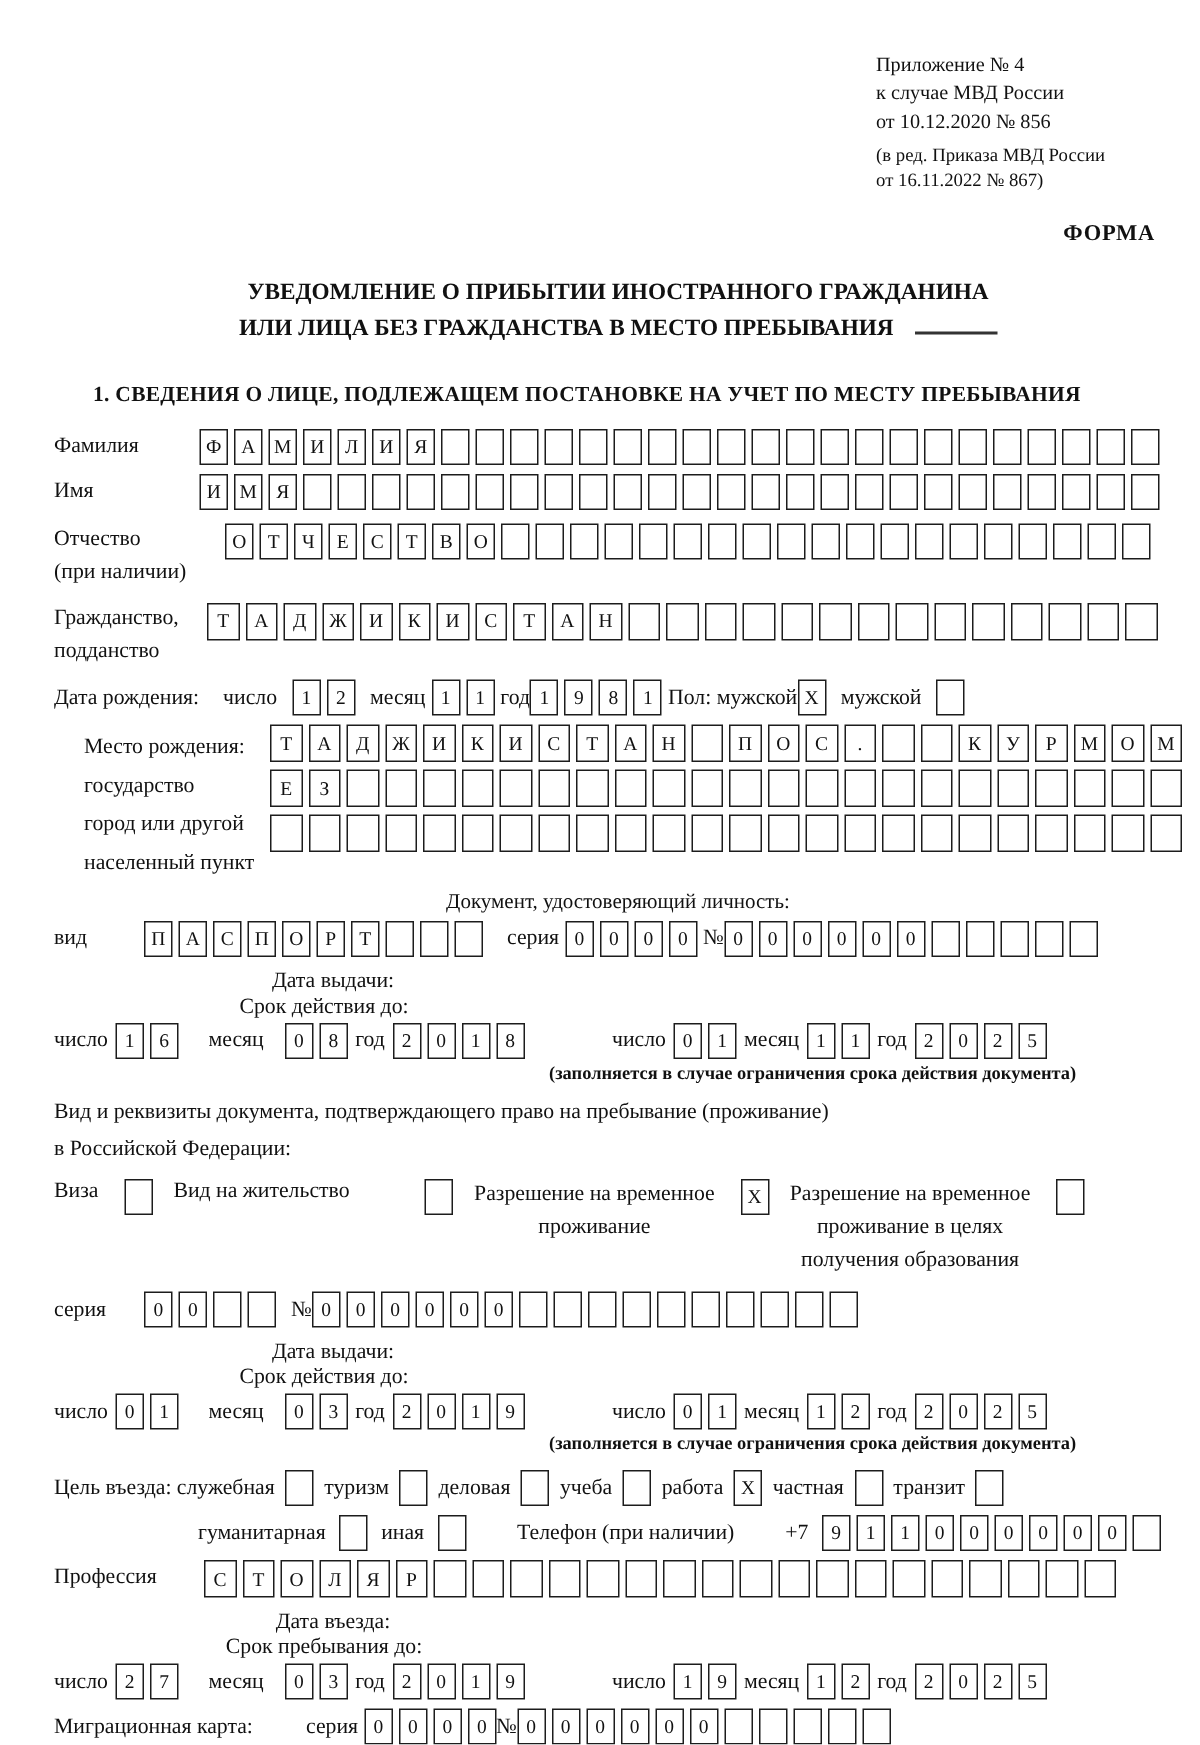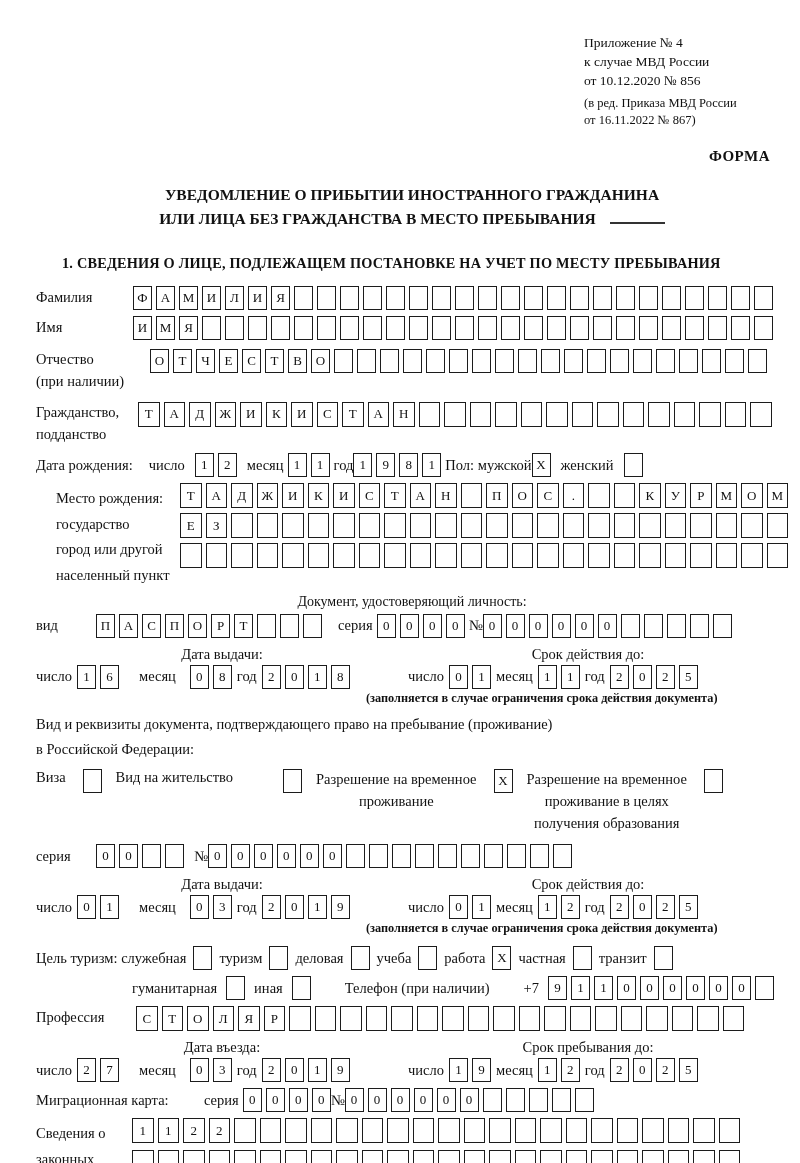--- a/index.html
+++ b/index.html
@@ -34,21 +34,21 @@
   .lbl-col { line-height: 1.5; padding-top: 3px; }
 
   .w-fam { width: 97px; }
   .w-otch { width: 114px; }
   .w-grazh { width: 102px; }
   .w-mesto { width: 126px; margin-left: 20px; }
   .w-prof { width: 100px; }
   .w-predst { width: 96px; }
 
   .stack { display: flex; flex-direction: column; gap: 5px; }
-  .date-heads { display: flex; margin: 8px 0 2px 0; }
+  .date-heads { display: flex; margin: 8px 0 2px 0; flex-direction: column; }
   .dh-left { width: 372px; text-align: center; }
   .dh-right { width: 360px; text-align: center; }
   .date-row { display: flex; align-items: center; margin-bottom: 2px; }
   .dg-left { width: 372px; display: flex; align-items: center; gap: 5px; }
   .dg-right { display: flex; align-items: center; gap: 5px; }
   .date-note { font-size: 12.3px; margin: 2px 0 6px 330px; font-weight: bold; }
 
   .doc-head { text-align: center; font-weight: normal; font-size: 14px; margin: 6px 0 4px 0; }
 
   
@@ -245,21 +245,21 @@
         <span class="cell">9</span>
         <span class="cell">8</span>
         <span class="cell">1</span>
       </div>
     <span class="gap4"></span>
     <span class="t">Пол: мужской</span>
     <div class="cellrow">
         <span class="cell">X</span>
       </div>
     <span class="gap10"></span>
-    <span class="t">женский</span>
+    <span class="t">мужской</span>
     <span class="gap10"></span>
     <div class="cellrow">
         <span class="cell"></span>
       </div>
   </div>
 
   <div class="row" style="margin-top:4px">
     <div class="lbl-col w-mesto" style="line-height:1.75">
       <div>Место рождения:</div>
       <div>государство</div>
@@ -548,21 +548,21 @@
           <span class="cell">2</span>
           <span class="cell">0</span>
           <span class="cell">2</span>
           <span class="cell">5</span>
         </div>
     </div>
   </div>
   <div class="date-note">(заполняется в случае ограничения срока действия документа)</div>
 
   <div class="purpose">
-    <span>Цель туризм: служебная</span>
+    <span>Цель въезда: служебная</span>
     <div class="cellrow">
         <span class="cell"></span>
       </div>
     <span>туризм</span>
     <div class="cellrow">
         <span class="cell"></span>
       </div>
     <span>деловая</span>
     <div class="cellrow">
         <span class="cell"></span>

